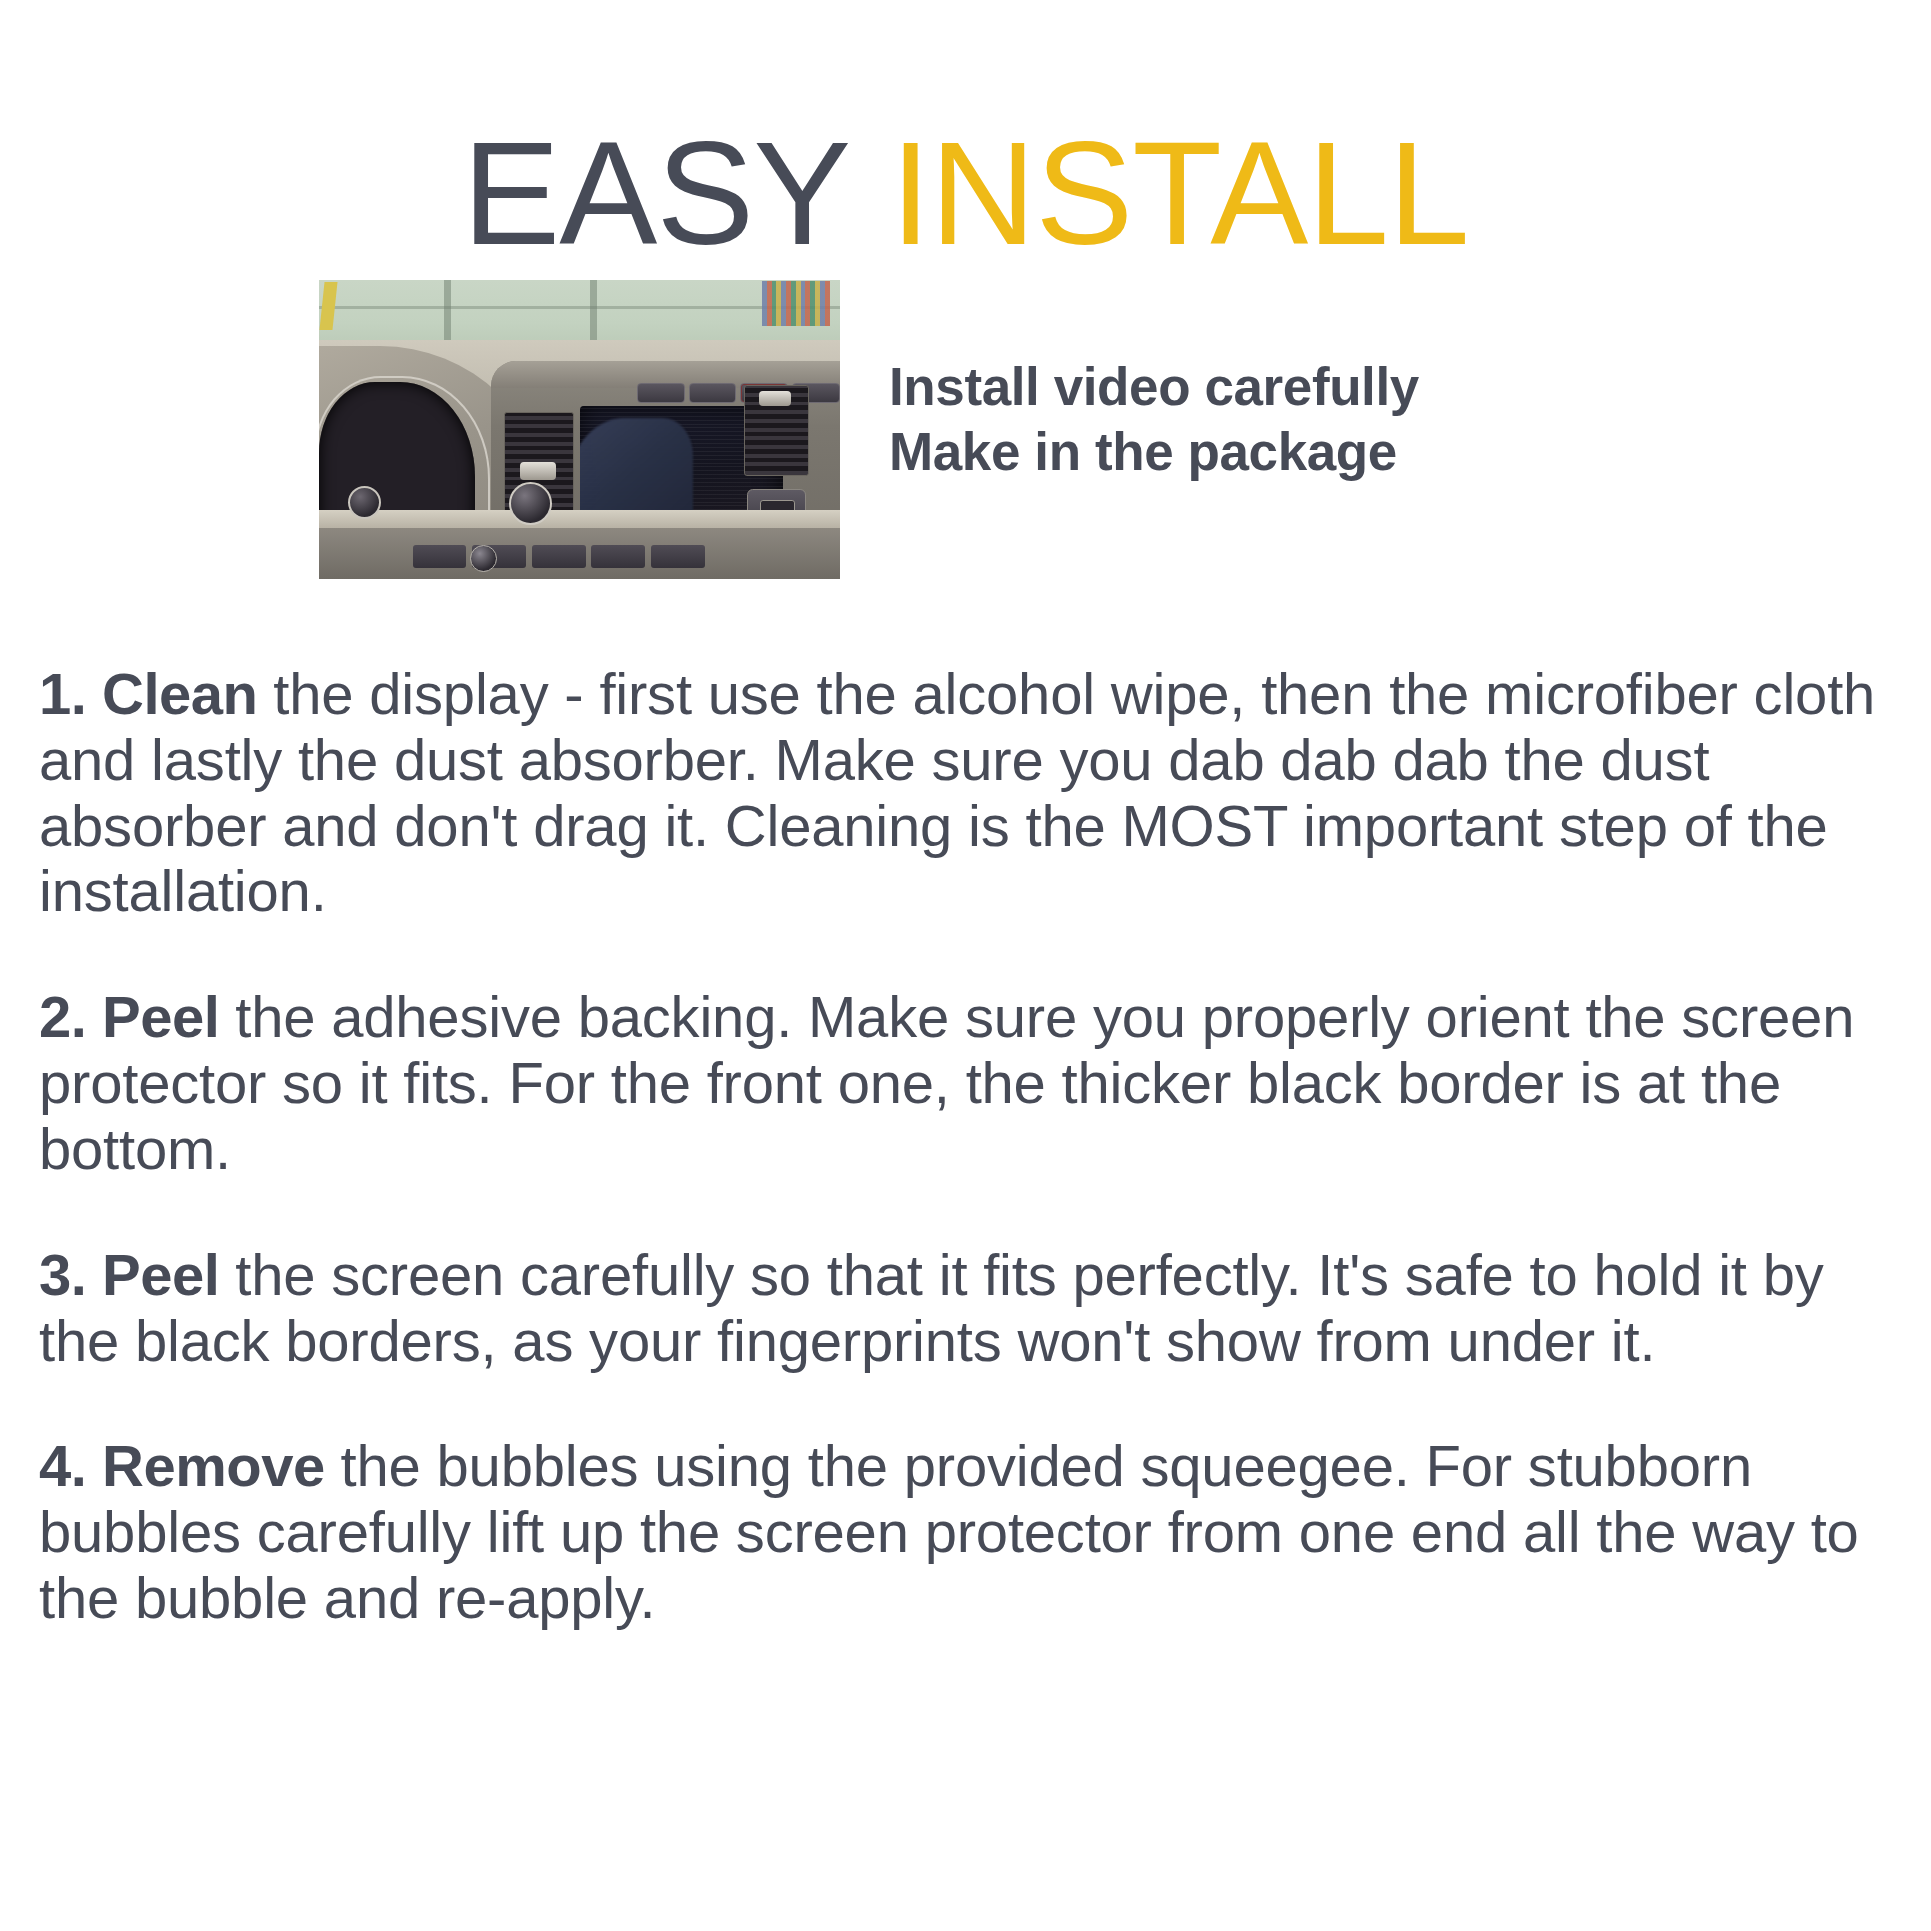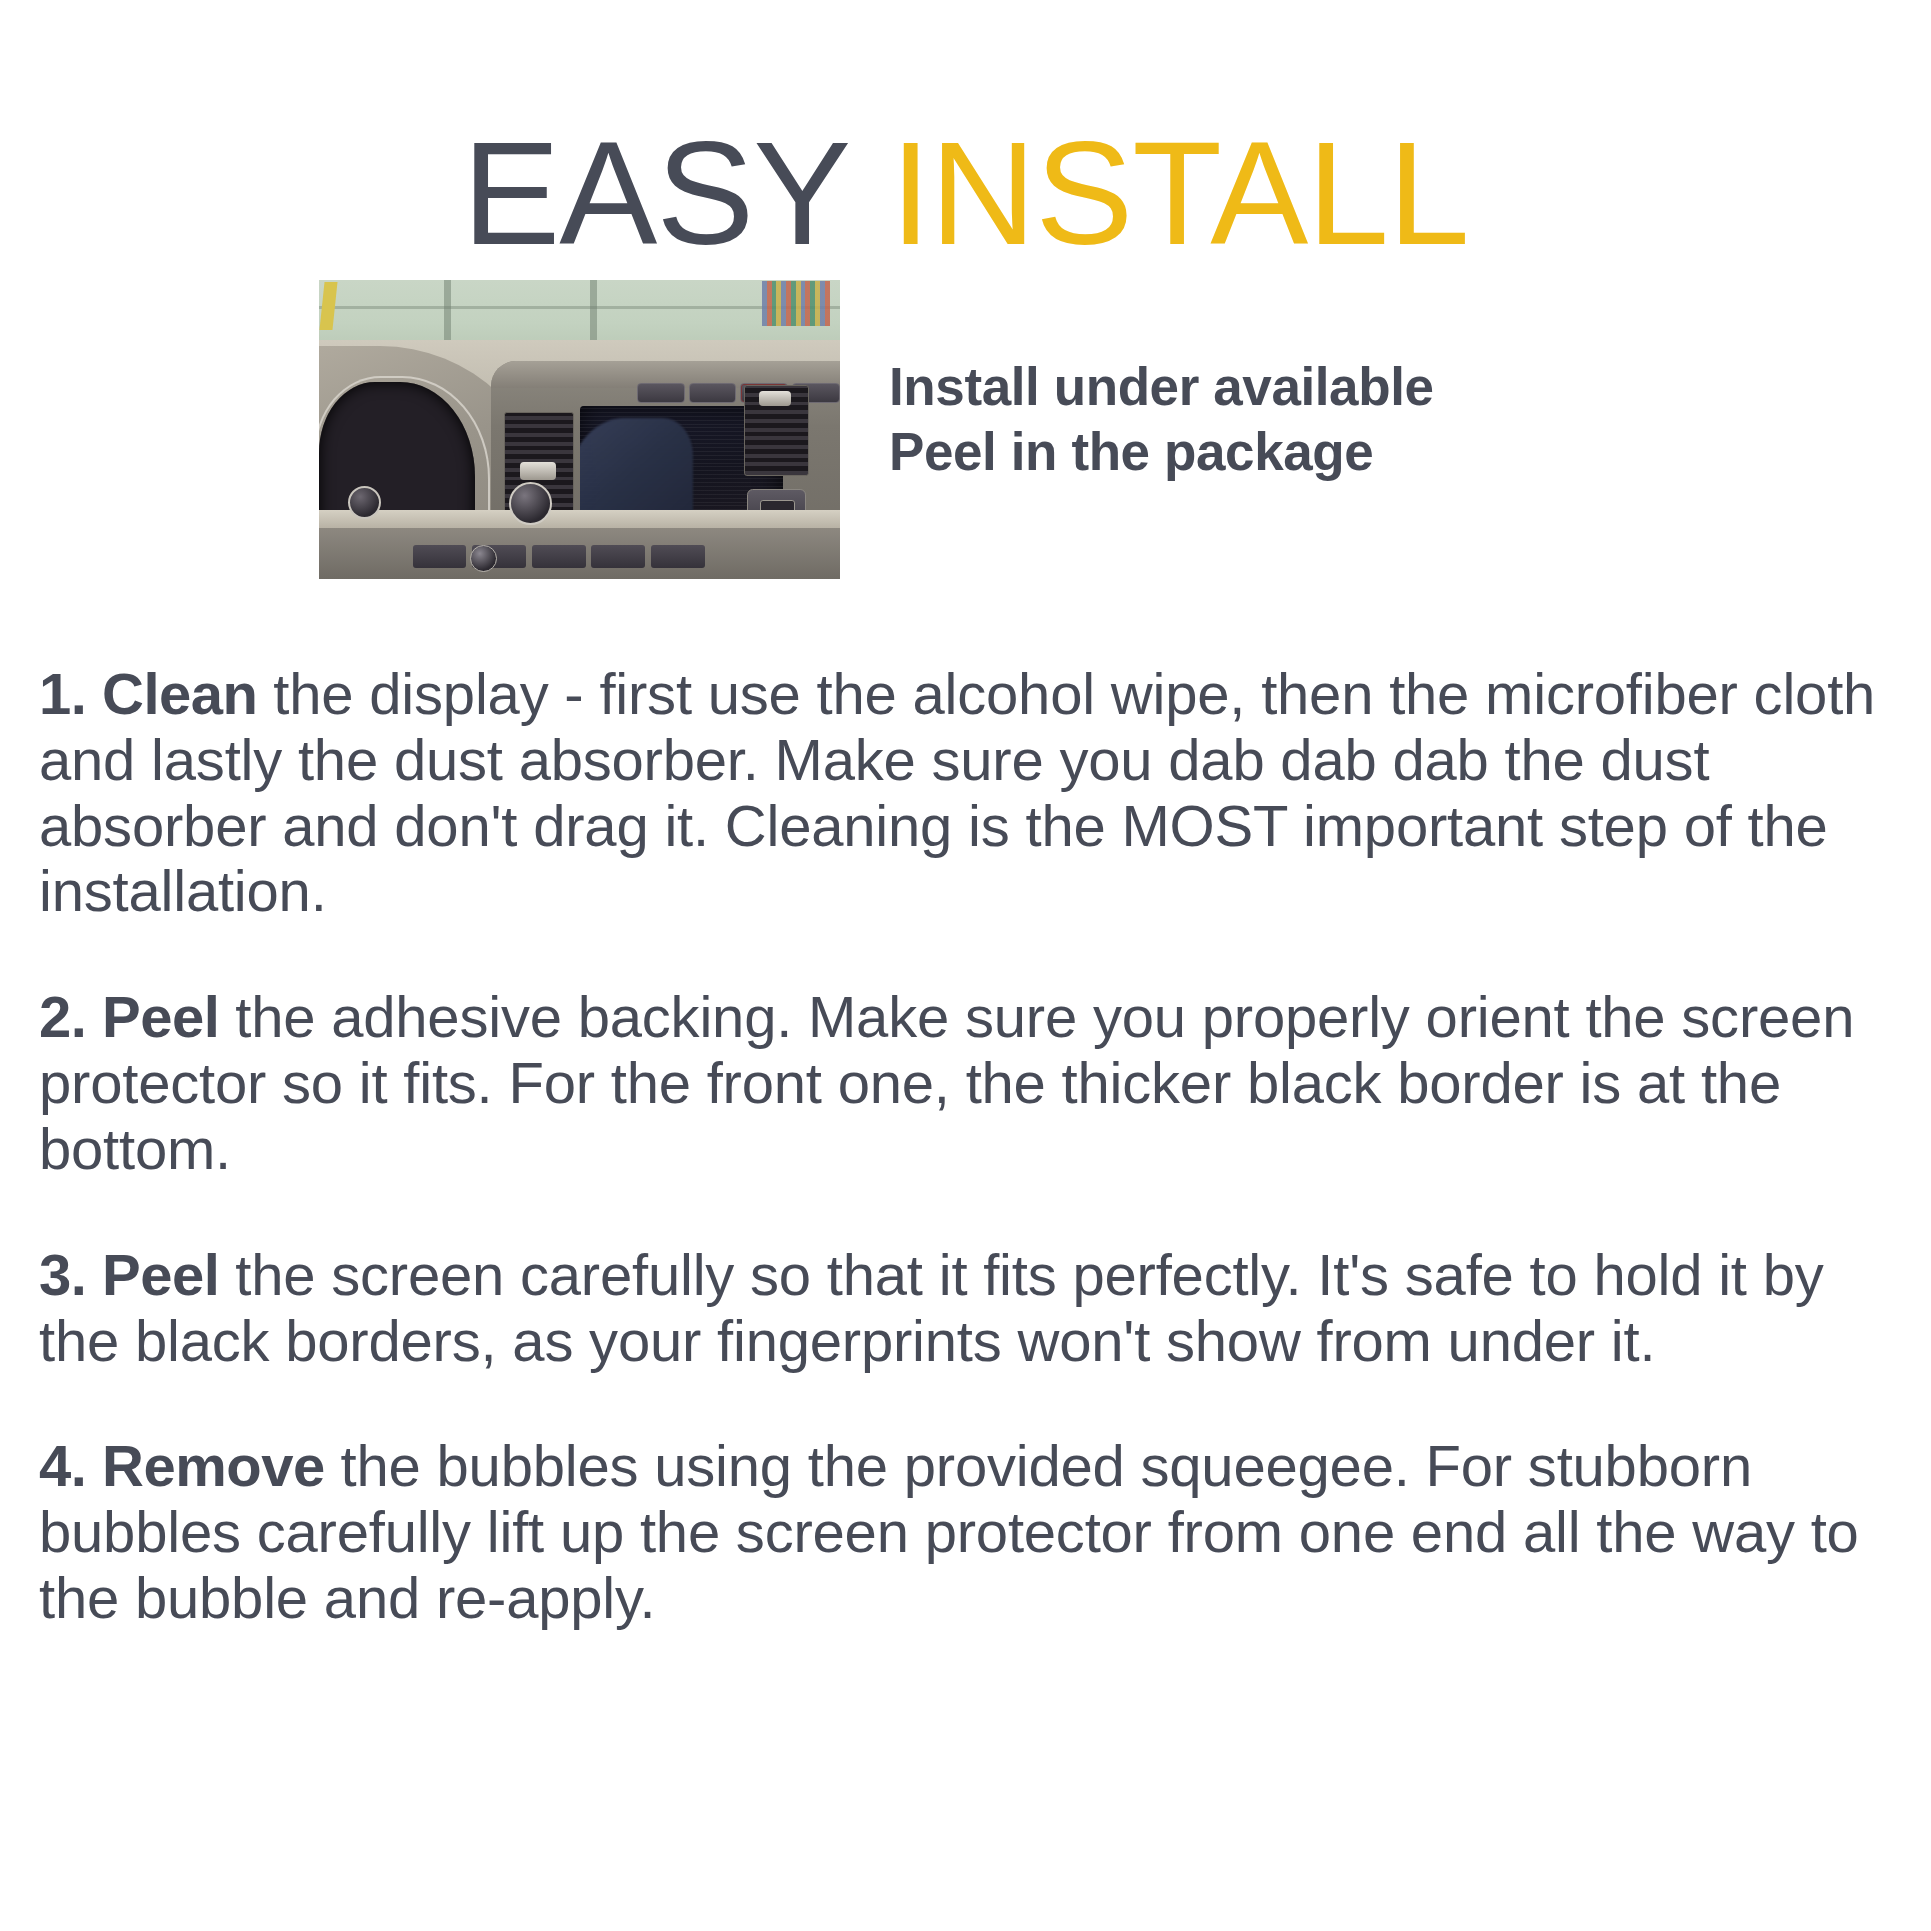--- a/index.html
+++ b/index.html
@@ -339,22 +339,22 @@
           <span></span>
           <span></span>
         </div>
         <div class="console-knob"></div>
         <div class="eng-start"></div>
         <div class="big-knob"></div>
       </div>
     </div>
 
     <div class="caption">
-      <div>Install under available</div>
-      <div>Peel in the package</div>
+      <div>Install video carefully</div>
+      <div>Make in the package</div>
     </div>
   </div>
 
   <div class="steps">
 
     <p class="step"><span class="lead"><span>1.</span> <span class="kw">Clean</span></span><span> the display - first use the alcohol wipe, then the microfiber cloth and lastly the dust absorber. Make sure you dab dab dab the dust absorber and don't drag it. Cleaning is the MOST important step of the installation.</span></p>
 
     <p class="step"><span class="lead"><span>2.</span> <span class="kw">Peel</span></span><span> the adhesive backing. Make sure you properly orient the screen protector so it fits. For the front one, the thicker black border is at the bottom.</span></p>
 
     <p class="step"><span class="lead"><span>3.</span> <span class="kw">Peel</span></span><span> the screen carefully so that it fits perfectly. It's safe to hold it by the black borders, as your fingerprints won't show from under it.</span></p>

